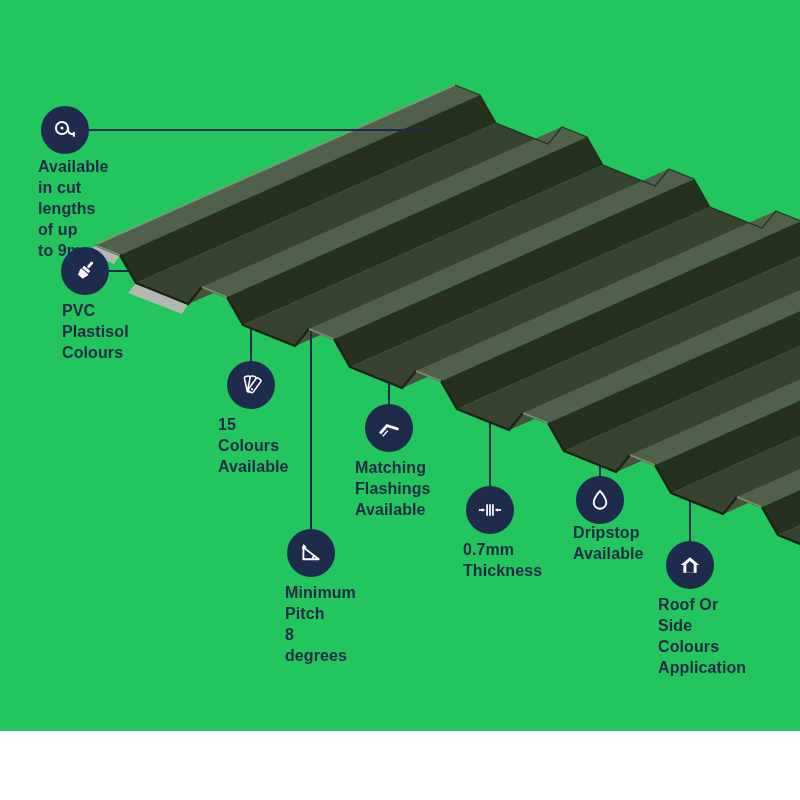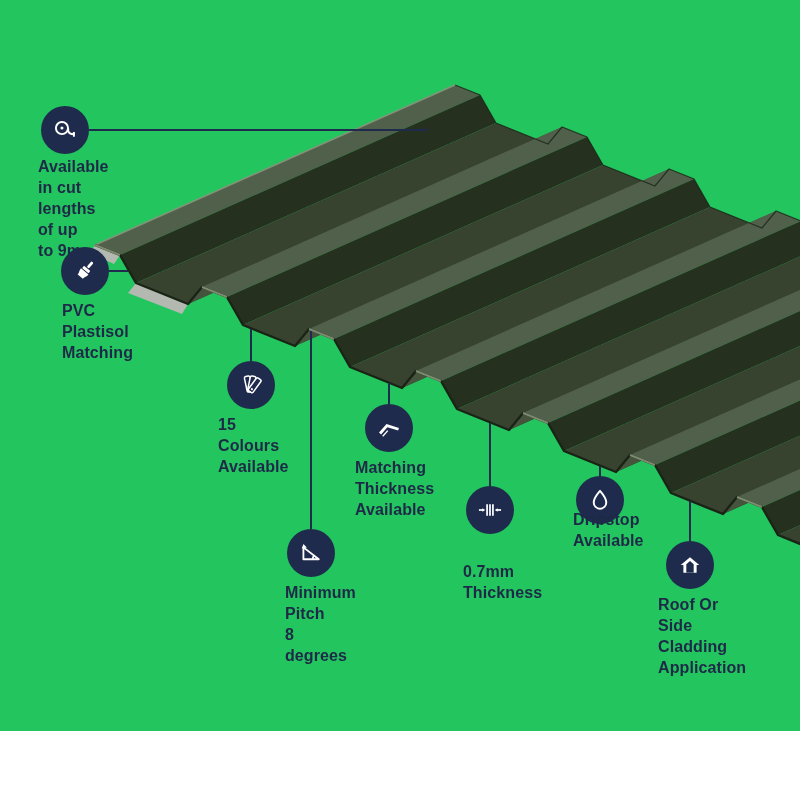--- a/index.html
+++ b/index.html
@@ -106,21 +106,21 @@
     <div class="badge" style="left:61px;top:247px">
       <svg width="26" height="26" viewBox="0 0 24 24">
         <g transform="rotate(40 12 12)" fill="#fff">
           <rect x="10.7" y="1.2" width="2.6" height="6.8" rx="1.2"></rect>
           <rect x="8.2" y="8.8" width="7.6" height="2.8" rx="0.7"></rect>
           <path d="M7.5,12.4 H16.5 C16.6,15.2 15.1,16.2 15.1,18.8 H8.9 C8.9,16.2 7.4,15.2 7.5,12.4 Z"></path>
         </g>
       </svg>
     </div>
     <div class="label" style="left:62px;top:300px">PVC Plastisol
-Matching</div>
+Colours</div>
   </div>
 
   <div class="callout">
     <div class="badge" style="left:227px;top:361px">
       <svg width="26" height="26" viewBox="0 0 24 24">
         <g stroke="#fff" stroke-width="1.4" fill="#1f2b4d">
           <rect x="8.6" y="3.6" width="5.2" height="14.6" rx="1.4" transform="rotate(-12 11.2 18)"></rect>
           <rect x="8.6" y="3.6" width="5.2" height="14.6" rx="1.4" transform="rotate(12 11.2 18)"></rect>
           <rect x="8.6" y="3.6" width="5.2" height="14.6" rx="1.4" transform="rotate(36 11.2 18)"></rect>
           <circle cx="11.2" cy="15.2" r="1" fill="#fff" stroke="none" transform="rotate(36 11.2 18)"></circle>
@@ -132,21 +132,21 @@
   </div>
 
   <div class="callout">
     <div class="badge" style="left:365px;top:404px">
       <svg width="26" height="26" viewBox="0 0 24 24">
         <path fill="#fff" d="M2.8,16.2 L9.7,8.4 L21.2,11.9 L20.4,14.3 L10.5,11.3 L4.7,17.9 Z"></path>
         <path d="M6.2,19.6 L10.9,14.4" stroke="#fff" stroke-width="1.3" fill="none"></path>
       </svg>
     </div>
     <div class="label" style="left:355px;top:457px">Matching
-Thickness
+Flashings
 Available</div>
   </div>
 
   <div class="callout">
     <div class="badge" style="left:287px;top:529px">
       <svg width="26" height="26" viewBox="0 0 24 24">
         <path d="M5,17.8 V6.8 L19.2,17.8 Z" fill="none" stroke="#fff" stroke-width="1.7" stroke-linejoin="round"></path>
         <path d="M13.8,17.8 Q13.5,15.2 15.2,13.9" fill="none" stroke="#fff" stroke-width="1.5"></path>
         <path d="M5,3.7 L8.2,7 L3.5,7.9 Z" fill="#fff"></path>
       </svg>
@@ -162,38 +162,38 @@
           <line x1="9.3" y1="6.8" x2="9.3" y2="17.2"></line>
           <line x1="12" y1="6.8" x2="12" y2="17.2"></line>
           <line x1="14.7" y1="6.8" x2="14.7" y2="17.2"></line>
           <line x1="1.8" y1="12" x2="5.6" y2="12"></line>
           <line x1="18.4" y1="12" x2="22.2" y2="12"></line>
         </g>
         <path d="M7.6,12 l-2.7,-1.7 v3.4 z" fill="#fff"></path>
         <path d="M16.4,12 l2.7,-1.7 v3.4 z" fill="#fff"></path>
       </svg>
     </div>
-    <div class="label" style="left:463px;top:561px">0.7mm
+    <div class="label" style="left:463px;top:539px">0.7mm
 Thickness</div>
   </div>
 
   <div class="callout">
     <div class="badge" style="left:576px;top:476px">
       <svg width="26" height="26" viewBox="0 0 24 24">
         <path d="M12,3.6 C12,3.6 6.2,10.3 6.2,14.3 A5.8,5.8 0 0 0 17.8,14.3 C17.8,10.3 12,3.6 12,3.6 Z" fill="none" stroke="#fff" stroke-width="1.8" stroke-linejoin="round"></path>
       </svg>
     </div>
-    <div class="label" style="left:573px;top:509px">Dripstop
+    <div class="label" style="left:573px;top:522px">Dripstop
 Available</div>
   </div>
 
   <div class="callout">
     <div class="badge" style="left:666px;top:541px">
       <svg width="26" height="26" viewBox="0 0 24 24">
         <path fill="#fff" fill-rule="evenodd" d="M12,4.8 L3.4,12.1 H5.9 V19.2 H18.1 V12.1 H20.6 Z M12,8.3 L8.6,11.2 V18.9 H15.4 V11.2 Z"></path>
       </svg>
     </div>
     <div class="label" style="left:658px;top:594px">Roof Or Side
-Cladding
+Colours
 Application</div>
   </div>
 
 </div>
 
 </body></html>

